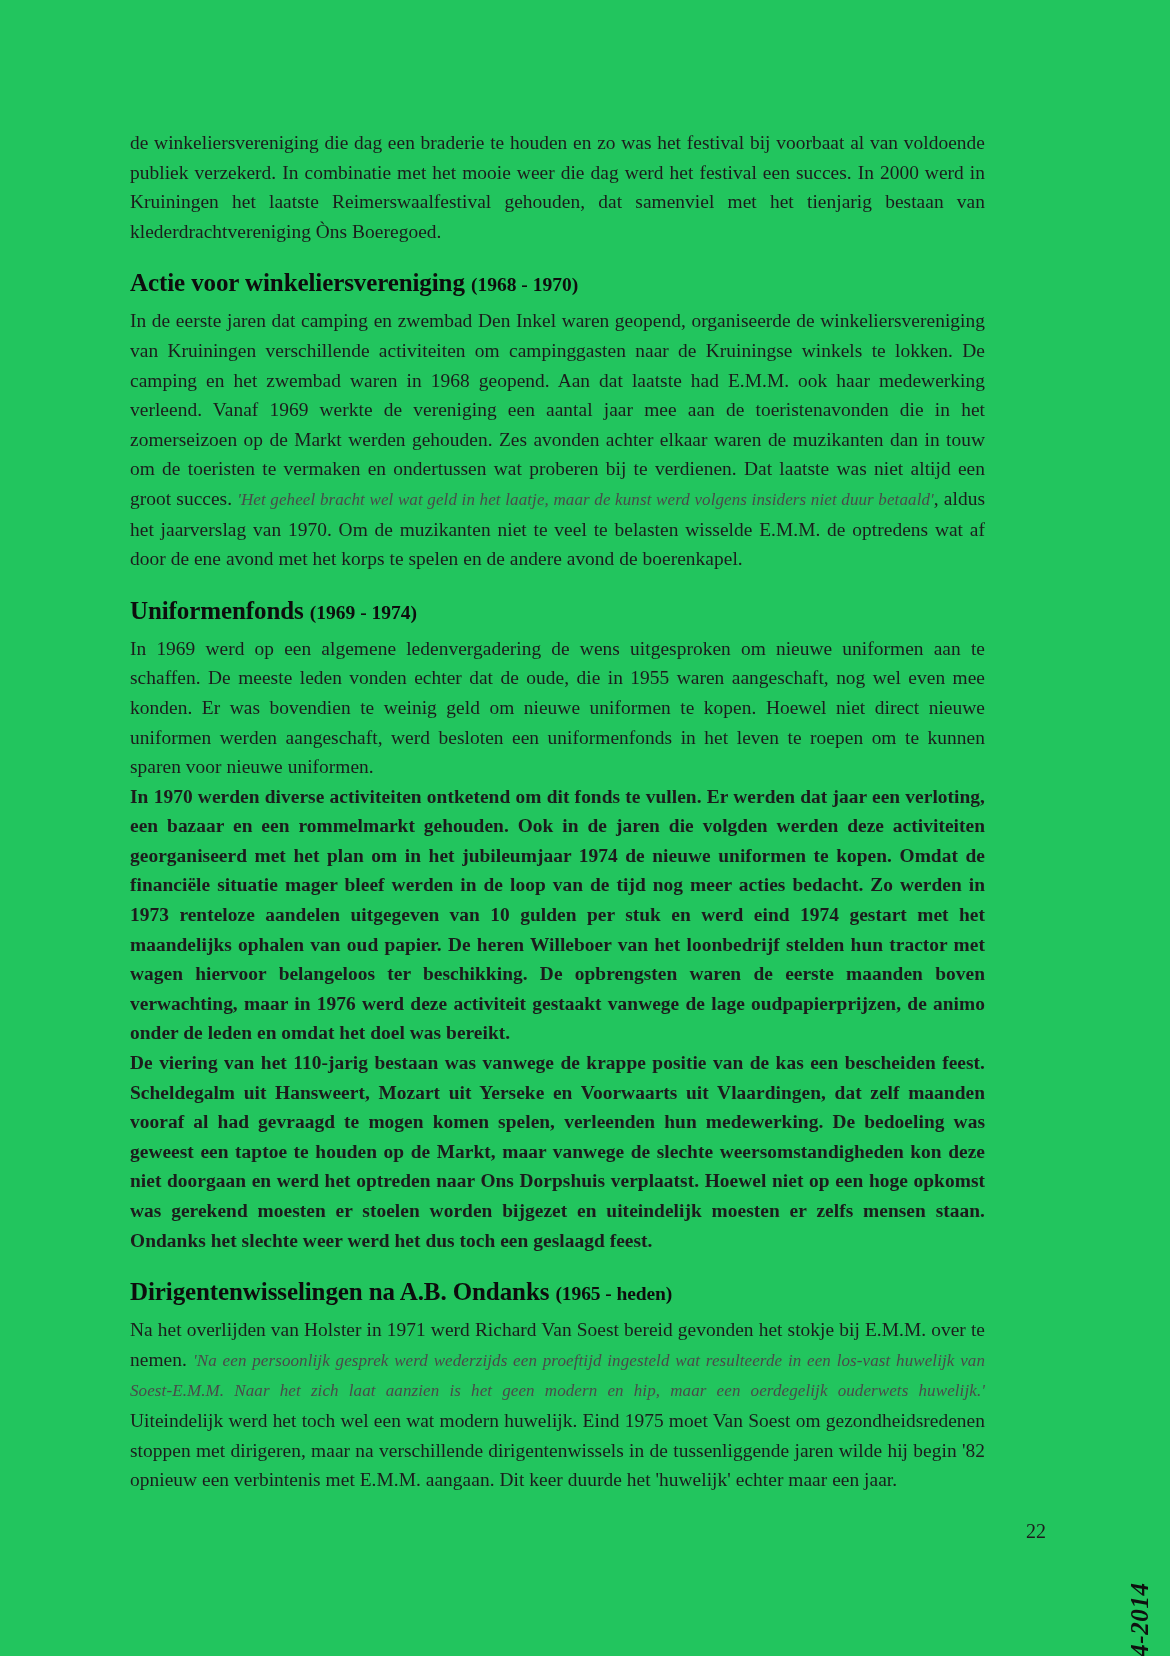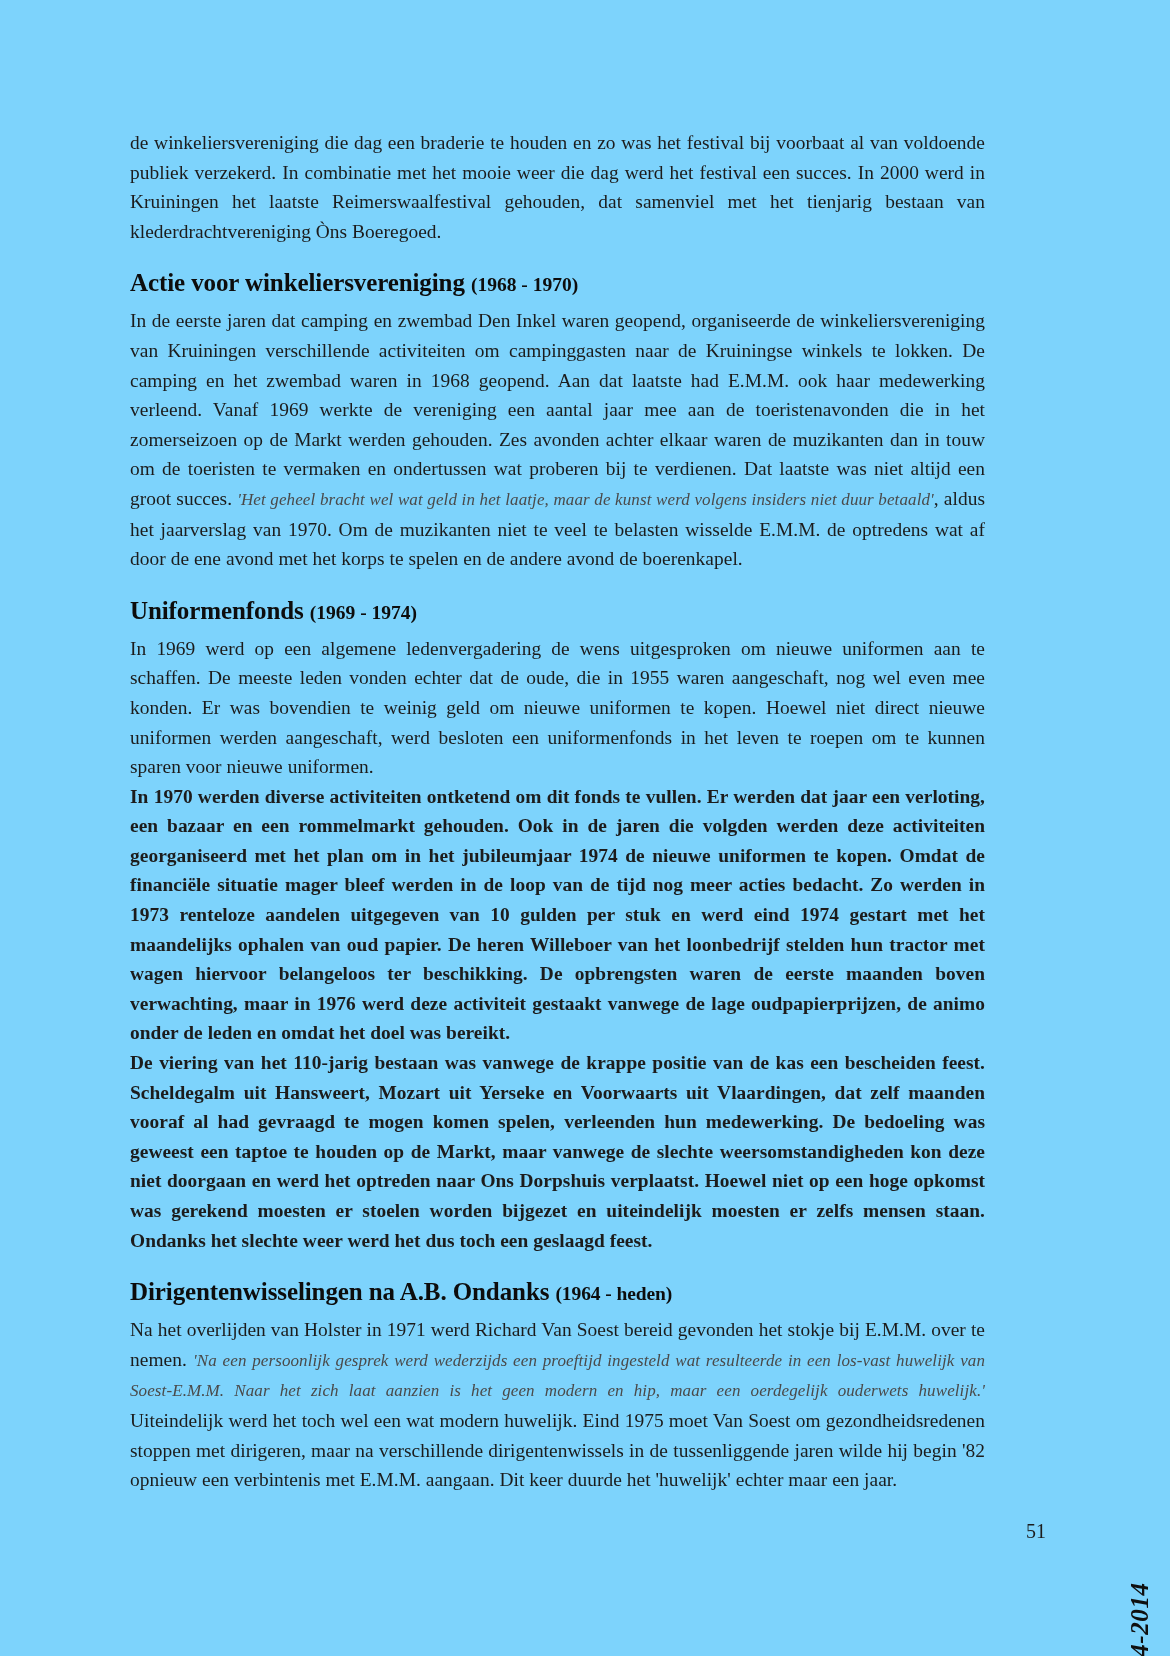--- a/index.html
+++ b/index.html
@@ -13,21 +13,21 @@
     font-family: "Liberation Serif", "DejaVu Serif", serif;
     color: #1a1a1a;
     position: relative;
     overflow: hidden;
   }
 
   
   #page {
     position: absolute;
     inset: 0;
-    background: #7dd3fc;
+    background: #22c55e;
   }
 
   #content-column {
     position: absolute;
     left: 130px;
     top: 128px;
     width: 855px;
   }
 
   
@@ -141,26 +141,26 @@
       <p class="para">In 1969 werd op een algemene ledenvergadering de wens uitgesproken om nieuwe uniformen aan te schaffen. De meeste leden vonden echter dat de oude, die in 1955 waren aangeschaft, nog wel even mee konden. Er was bovendien te weinig geld om nieuwe uniformen te kopen. Hoewel niet direct nieuwe uniformen werden aangeschaft, werd besloten een uniformenfonds in het leven te roepen om te kunnen sparen voor nieuwe uniformen.</p>
       <p class="para tight">In 1970 werden diverse activiteiten ontketend om dit fonds te vullen. Er werden dat jaar een verloting, een bazaar en een rommelmarkt gehouden. Ook in de jaren die volgden werden deze activiteiten georganiseerd met het plan om in het jubileumjaar 1974 de nieuwe uniformen te kopen. Omdat de financiële situatie mager bleef werden in de loop van de tijd nog meer acties bedacht. Zo werden in 1973 renteloze aandelen uitgegeven van 10 gulden per stuk en werd eind 1974 gestart met het maandelijks ophalen van oud papier. De heren Willeboer van het loonbedrijf stelden hun tractor met wagen hiervoor belangeloos ter beschikking. De opbrengsten waren de eerste maanden boven verwachting, maar in 1976 werd deze activiteit gestaakt vanwege de lage oudpapierprijzen, de animo onder de leden en omdat het doel was bereikt.</p>
       <p class="para tight">De viering van het 110-jarig bestaan was vanwege de krappe positie van de kas een bescheiden feest. Scheldegalm uit Hansweert, Mozart uit Yerseke en Voorwaarts uit Vlaardingen, dat zelf maanden vooraf al had gevraagd te mogen komen spelen, verleenden hun medewerking. De bedoeling was geweest een taptoe te houden op de Markt, maar vanwege de slechte weersomstandigheden kon deze niet doorgaan en werd het optreden naar Ons Dorpshuis verplaatst. Hoewel niet op een hoge opkomst was gerekend moesten er stoelen worden bijgezet en uiteindelijk moesten er zelfs mensen staan. Ondanks het slechte weer werd het dus toch een geslaagd feest.</p>
     </section>
 
     <div class="section-gap-lg"></div>
 
     <section>
       <h2 class="heading">
         <span>Dirigentenwisselingen na A.B. Ondanks</span>
-        <span class="years-light">(1964 - heden)</span>
+        <span class="years-light">(1965 - heden)</span>
       </h2>
       <p class="para">
         <span>Na het overlijden van Holster in 1971 werd Richard Van Soest bereid gevonden het stokje bij E.M.M. over te nemen. </span><span class="quote-it">'Na een persoonlijk gesprek werd wederzijds een proeftijd ingesteld wat resulteerde in een los-vast huwelijk van Soest-E.M.M. Naar het zich laat aanzien is het geen modern en hip, maar een oerdegelijk ouderwets huwelijk.'</span><span> Uiteindelijk werd het toch wel een wat modern huwelijk. Eind 1975 moet Van Soest om gezondheidsredenen stoppen met dirigeren, maar na verschillende dirigentenwissels in de tussenliggende jaren wilde hij begin '82 opnieuw een verbintenis met E.M.M. aangaan. Dit keer duurde het 'huwelijk' echter maar een jaar.</span>
       </p>
     </section>
 
   </div>
 
   <div id="side-title">Kon. Harmonie „E.M.M." Geschiedenis 1864-2014</div>
 
-  <div id="folio">51</div>
+  <div id="folio">22</div>
 
 </div>
 
 </body></html>

